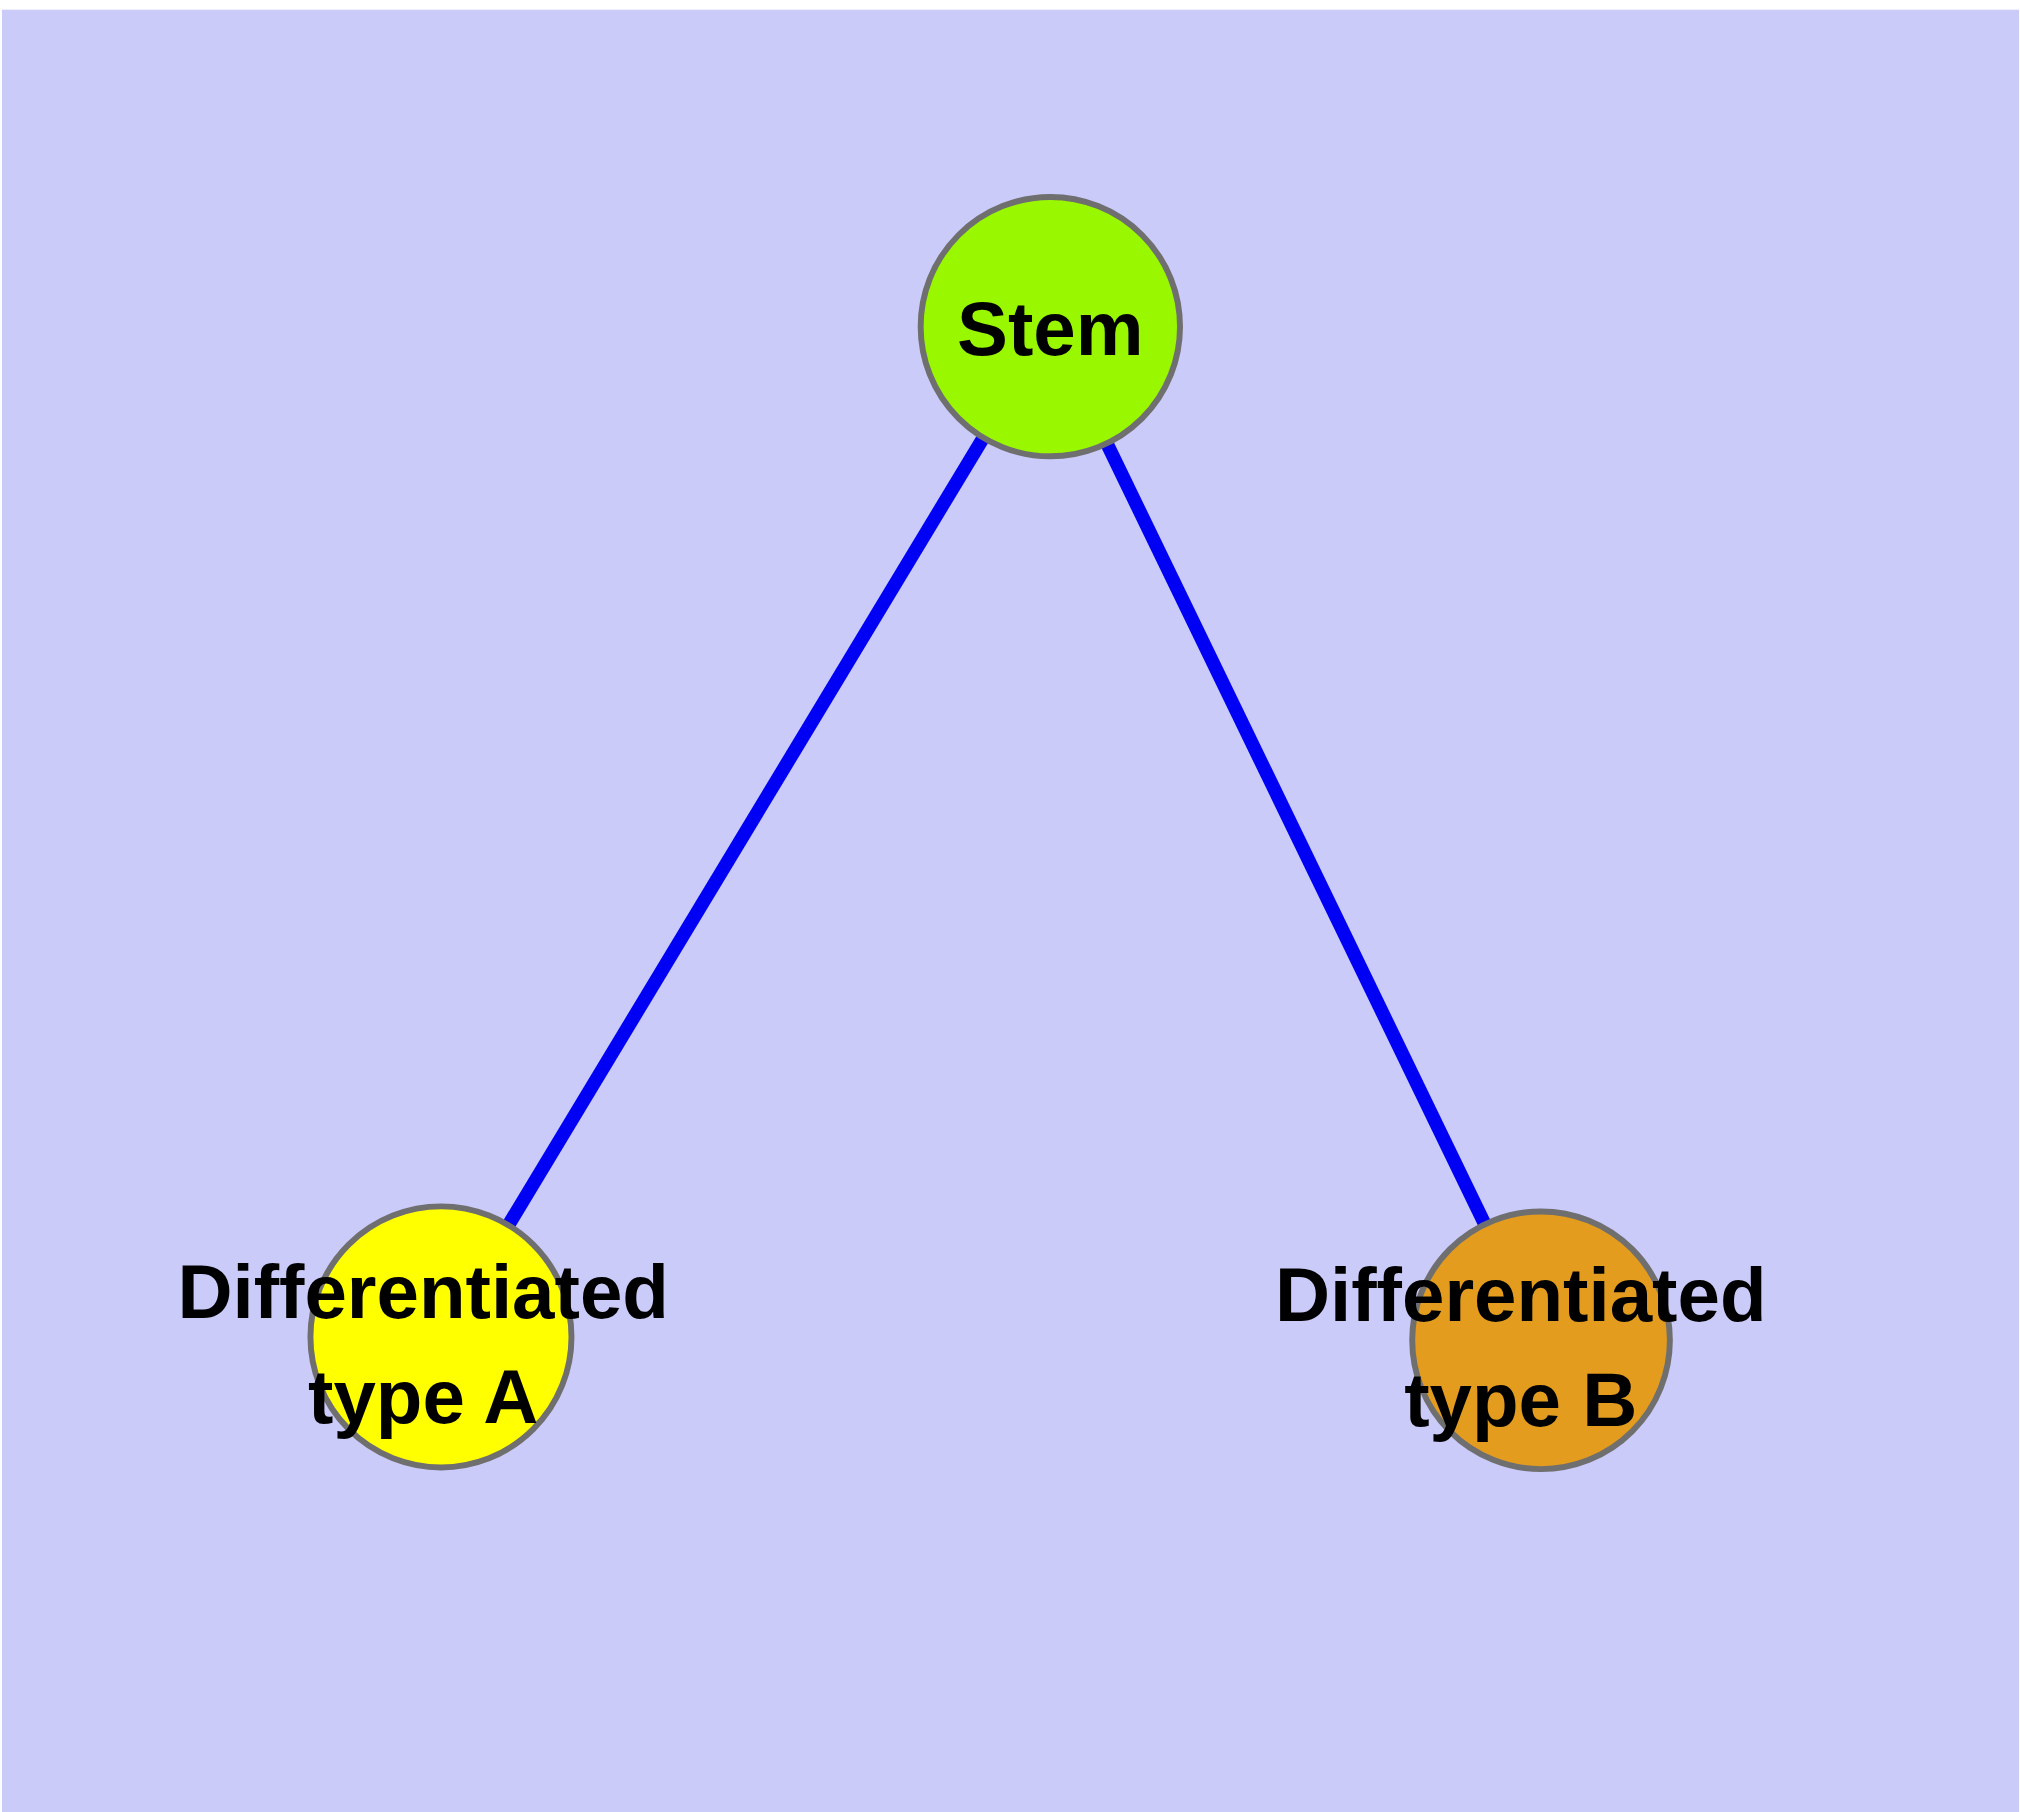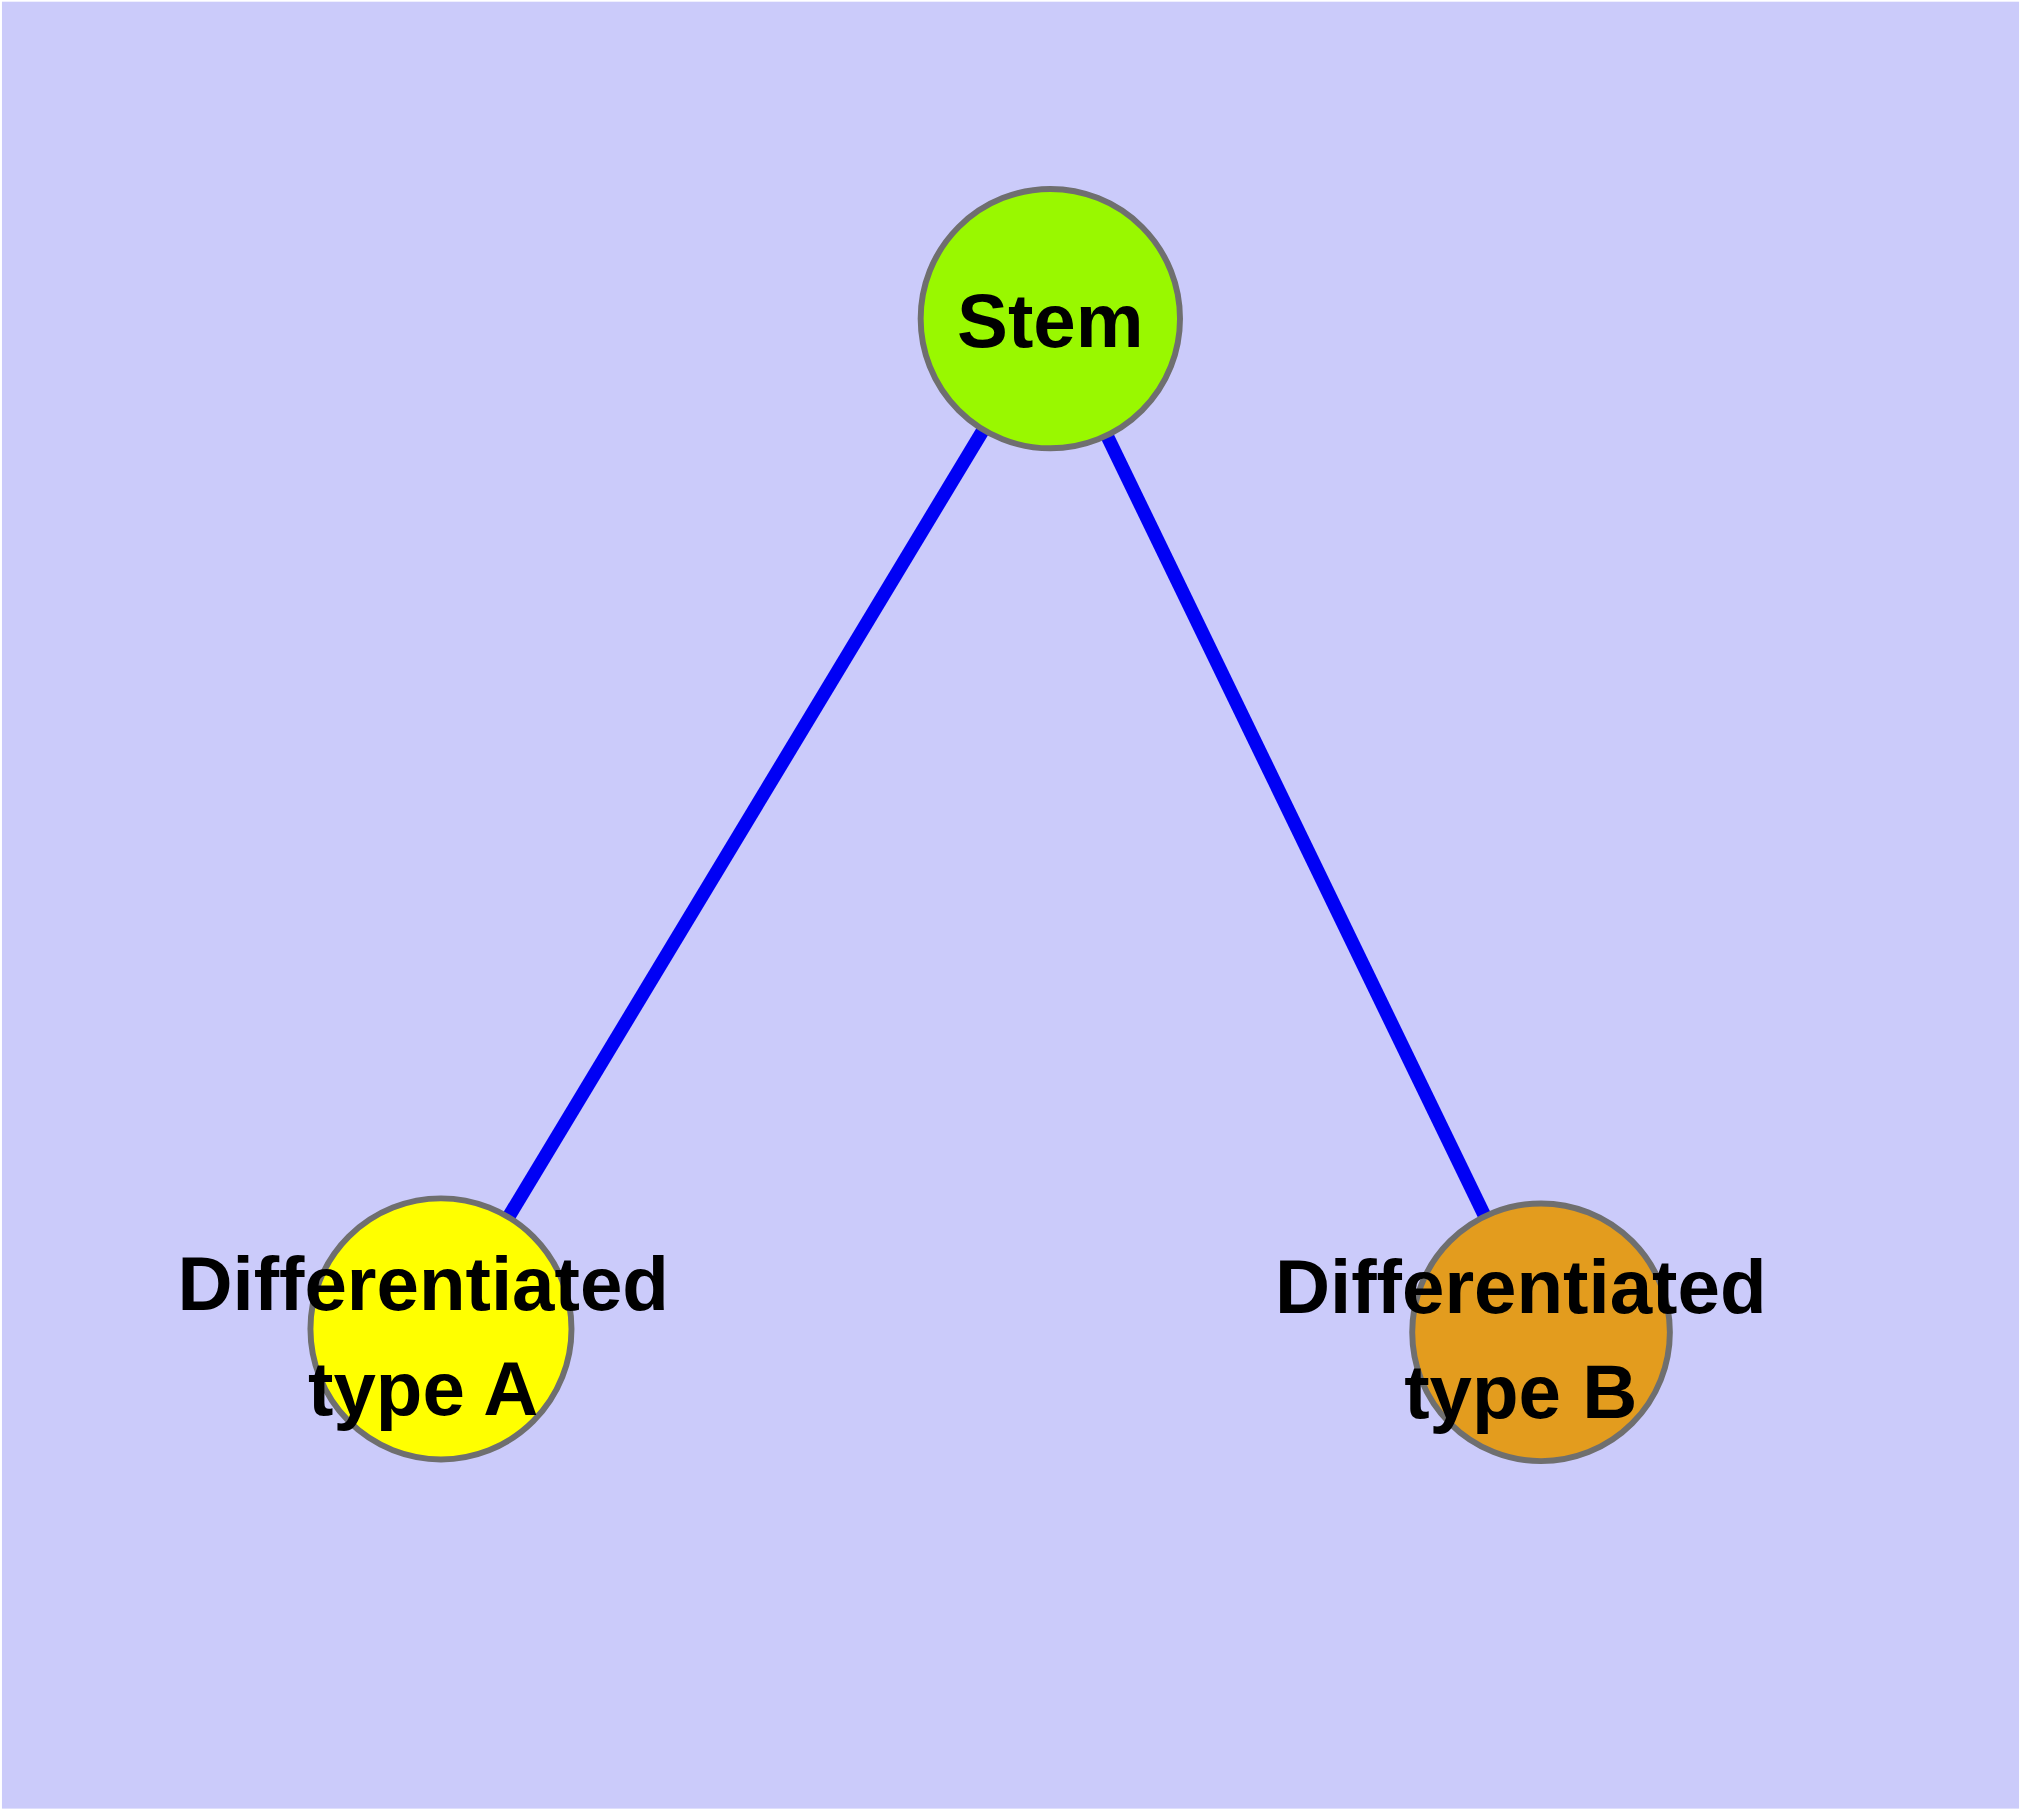--- a/index.html
+++ b/index.html
@@ -6,20 +6,21 @@
     margin: 0;
     padding: 0;
     width: 2021px;
     height: 1812px;
     background: #ffffff;
   }
   .stage {
     width: 2021px;
     height: 1464px;
     position: relative;
+    margin-top: 8px;
   }
   svg { display: block; }
   .node-label {
     font-family: "Liberation Sans", "DejaVu Sans", sans-serif;
     font-weight: bold;
     text-anchor: middle;
     dominant-baseline: central;
   }
   .edge { stroke-linecap: butt; }
 </style>

